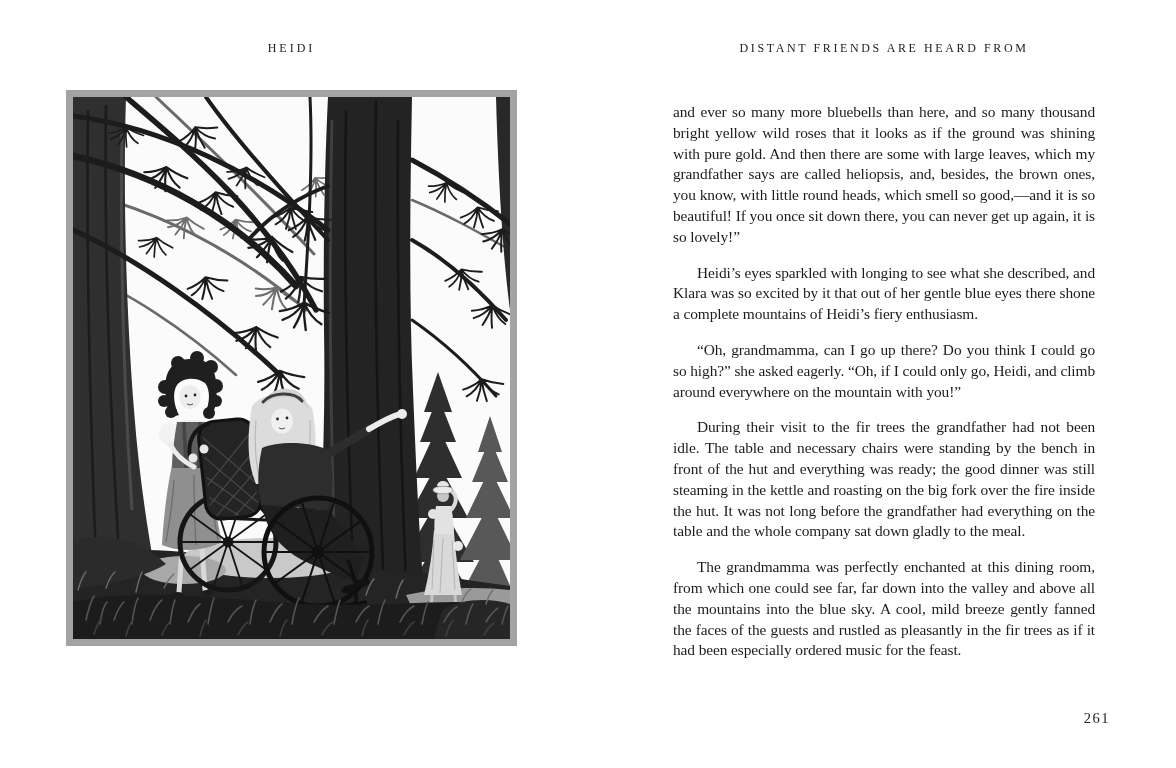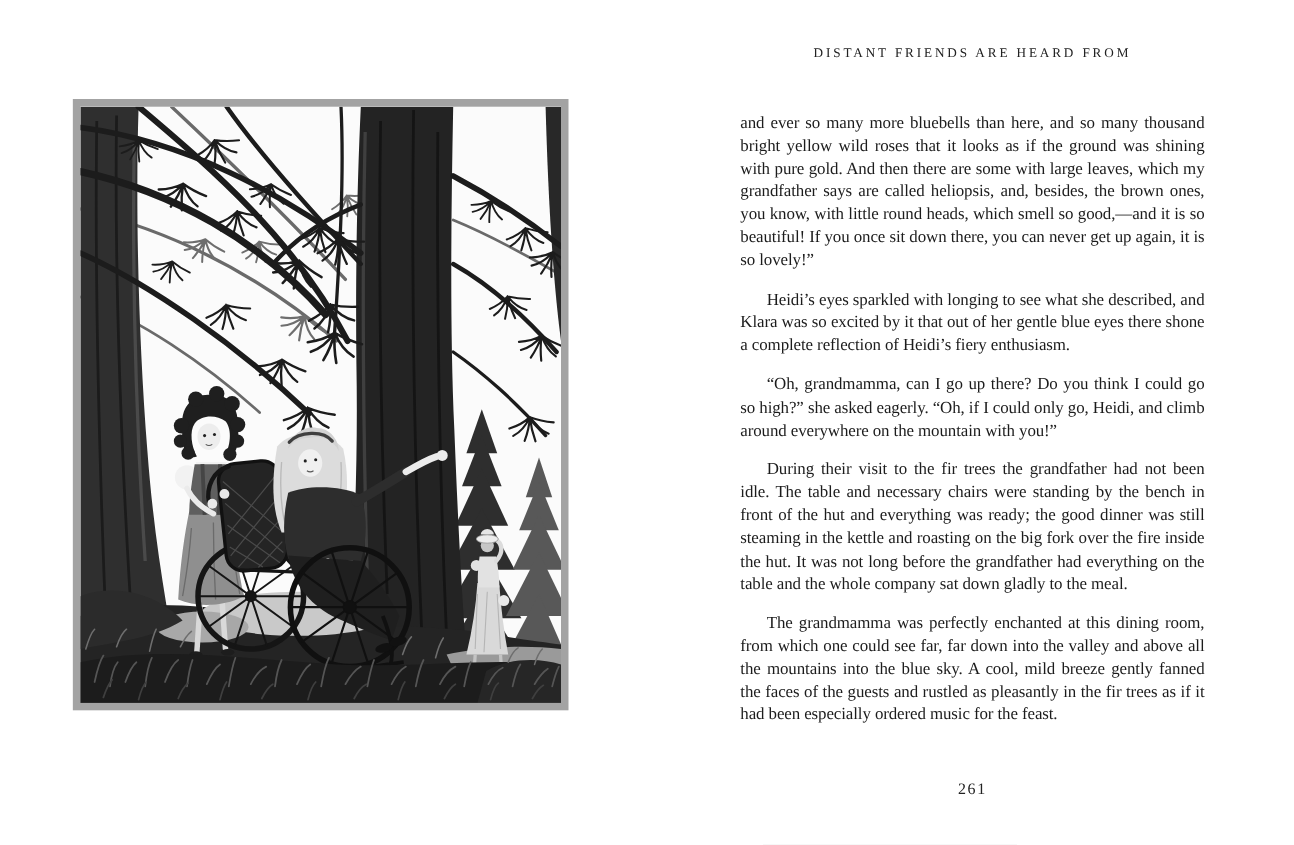--- a/index.html
+++ b/index.html
@@ -20,28 +20,29 @@
   .illustration svg{display:block;width:451px;height:556px;}
   .textblock{
     position:absolute;left:658px;top:87px;width:452px;
     font-size:15.4px;line-height:20.8px;text-align:justify;
     letter-spacing:-0.1px;
   }
   .textblock p{margin:15px;padding:0;}
   .textblock p.indent{text-indent:24px;}
   .page-number{
     position:absolute;left:658px;top:710px;width:452px;
-    text-align:center;font-size:14.5px;letter-spacing:1.5px;color:#222;
+    text-align:right;font-size:14.5px;letter-spacing:1.5px;color:#222;
   }
 </style>
 </head>
 <body>
 
 <div class="canvas">
 
+  <div class="running-head left">HEIDI</div>
 
   <div class="illustration" role="img" aria-label="Black-and-white illustration: Heidi pushes Klara in a wicker-backed wheelchair beneath tall dark fir trees; Klara reaches out to touch a huge tree trunk while the grandmamma, in a light dress and hat, stands on a path among smaller firs in the distance.">
     <svg viewBox="0 0 451 556" xmlns="http://www.w3.org/2000/svg">
       <defs>
         <clipPath id="inner">
             <rect x="7" y="7" width="437" height="542"></rect>
           </clipPath>
         <g id="tuft" fill="none" stroke-linecap="round">
           <path d="M0,-2 C-3,3 -7,7 -12,9 M0,-2 C-1,4 -3,9 -5,13 M0,-2 C0,5 1,10 2,14 M0,-2 C3,4 7,8 11,10 M0,-2 C-4,1 -9,3 -14,4 M0,-2 C4,0 10,2 15,3"></path>
         </g>
@@ -239,21 +240,21 @@
       </g>
 
       <rect x="3.5" y="3.5" width="444" height="549" fill="none" stroke="#a3a3a3" stroke-width="7"></rect>
     </svg>
   </div>
 
   <div class="running-head right">DISTANT FRIENDS ARE HEARD FROM</div>
 
   <div class="textblock">
     <p>and ever so many more bluebells than here, and so many thousand bright yellow wild roses that it looks as if the ground was shining with pure gold. And then there are some with large leaves, which my grandfather says are called heliopsis, and, besides, the brown ones, you know, with little round heads, which smell so good,—and it is so beautiful! If you once sit down there, you can never get up again, it is so lovely!”</p>
-    <p class="indent">Heidi’s eyes sparkled with longing to see what she described, and Klara was so excited by it that out of her gentle blue eyes there shone a complete reflection of Heidi’s fiery enthusiasm.</p>
+    <p class="indent">Heidi’s eyes sparkled with longing to see what she described, and Klara was so excited by it that out of her gentle blue eyes there shone a complete mountains of Heidi’s fiery enthusiasm.</p>
     <p class="indent">“Oh, grandmamma, can I go up there? Do you think I could go so high?” she asked eagerly. “Oh, if I could only go, Heidi, and climb around everywhere on the mountain with you!”</p>
     <p class="indent">During their visit to the fir trees the grandfather had not been idle. The table and necessary chairs were standing by the bench in front of the hut and everything was ready; the good dinner was still steaming in the kettle and roasting on the big fork over the fire inside the hut. It was not long before the grandfather had everything on the table and the whole company sat down gladly to the meal.</p>
     <p class="indent">The grandmamma was perfectly enchanted at this dining room, from which one could see far, far down into the valley and above all the mountains into the blue sky. A cool, mild breeze gently fanned the faces of the guests and rustled as pleasantly in the fir trees as if it had been especially ordered music for the feast.</p>
   </div>
 
   <div class="page-number">261</div>
 
 </div>
 
 </body></html>

